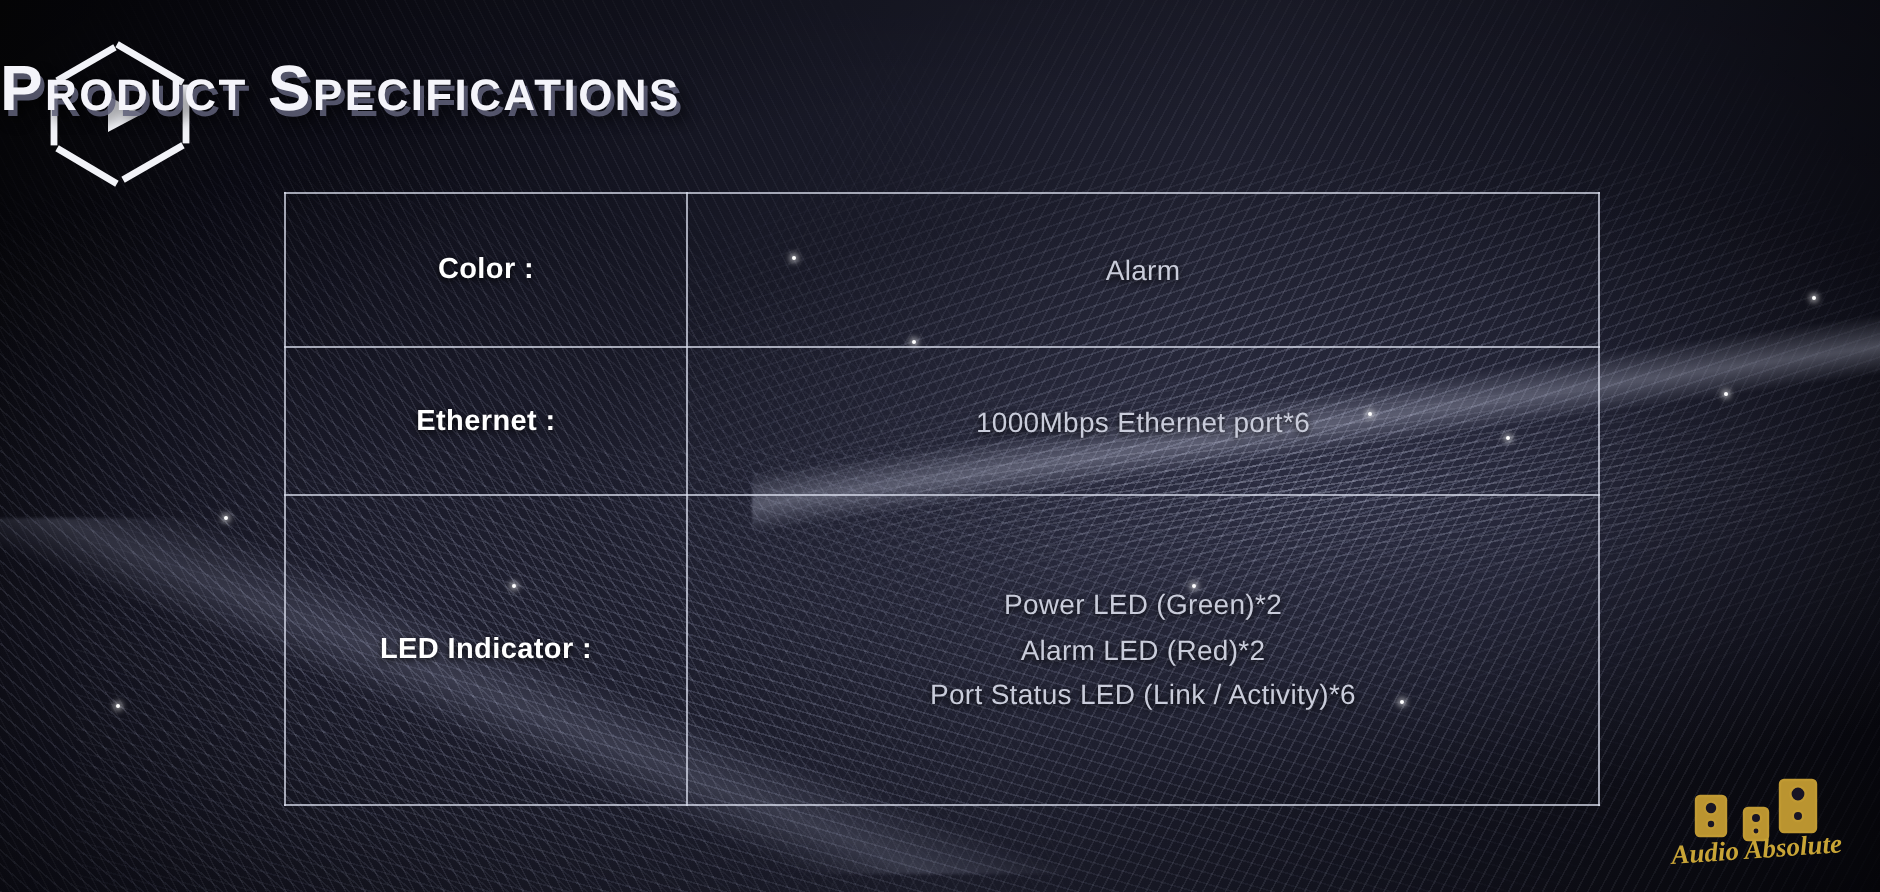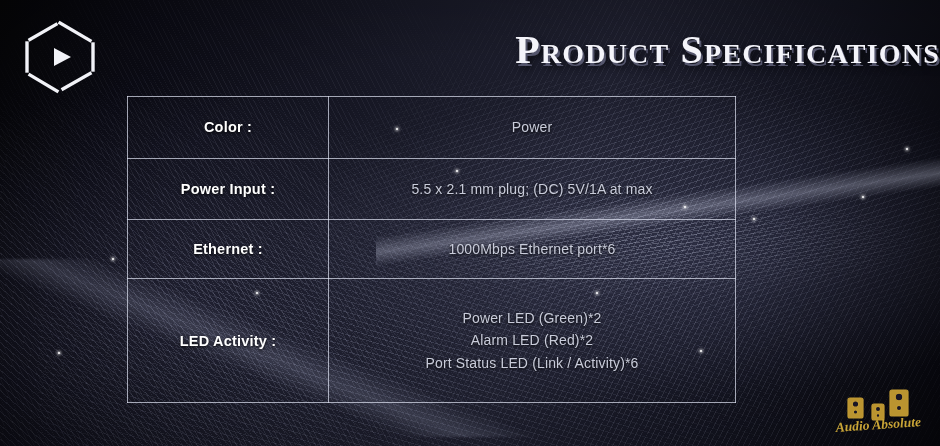--- a/index.html
+++ b/index.html
@@ -86,36 +86,36 @@
   .spark { position:absolute; width:2px; height:2px; border-radius:50%;
            background:#fff; box-shadow:0 0 3px 1px rgba(255,255,255,0.75); }
 
   
   .logo { position:absolute; left:18px; top:17px; width:84px; height:80px; }
   .logo svg { width:100%; height:100%; display:block; }
 
   
   .title {
     position:absolute; left:0; right:0; top:26px;
-    text-align:right;
-    font-family:Liberation Serif, serif;
+    text-align:left;
+    font-family:Liberation Sans, sans-serif;
     font-weight:700;
-    font-size:40px;
+    font-size:32px;
     letter-spacing:1.2px;
     color:#f4f4fa;
     font-variant:small-caps;
     text-shadow:2px 3px 0 rgba(96,98,122,0.85), 4px 5px 7px rgba(0,0,0,0.75);
     white-space:nowrap;
   }
 
   
   .spec-table {
     position:absolute;
-    left:127px; top:96px;
-    width:609px; height:307px;
+    left:142px; top:96px;
+    width:658px; height:307px;
     border:1px solid rgba(221,224,240,0.78);
     border-collapse:collapse;
     table-layout:fixed;
   }
   .spec-table tr { }
   .spec-table td {
     border:1px solid rgba(221,224,240,0.72);
     text-align:center;
     vertical-align:middle;
     padding:0 8px;
@@ -182,32 +182,28 @@
       <path d="M36 31 L53 40 L36 49 Z" fill="#f2f3f8"></path>
     </svg>
   </div>
 
   <div class="title">Product Specifications</div>
 
   <table class="spec-table">
     <tbody>
       <tr style="height:45px;">
         <td class="k">Color :</td>
-        <td class="v">Power</td>
-      </tr>
-      <tr style="height:45px;">
-        <td class="k">Power Input :</td>
-        <td class="v">5.5 x 2.1 mm plug; (DC) 5V/1A at max</td>
+        <td class="v">Alarm</td>
       </tr>
       <tr style="height:43px;">
         <td class="k">Ethernet :</td>
         <td class="v">1000Mbps Ethernet port*6</td>
       </tr>
       <tr style="height:90px;">
-        <td class="k">LED Activity :</td>
+        <td class="k">LED Indicator :</td>
         <td class="v">
           <span class="ln">Power LED (Green)*2</span>
           <span class="ln">Alarm LED (Red)*2</span>
           <span class="ln">Port Status LED (Link / Activity)*6</span>
         </td>
       </tr>
     </tbody>
   </table>
 
   <div class="watermark">

